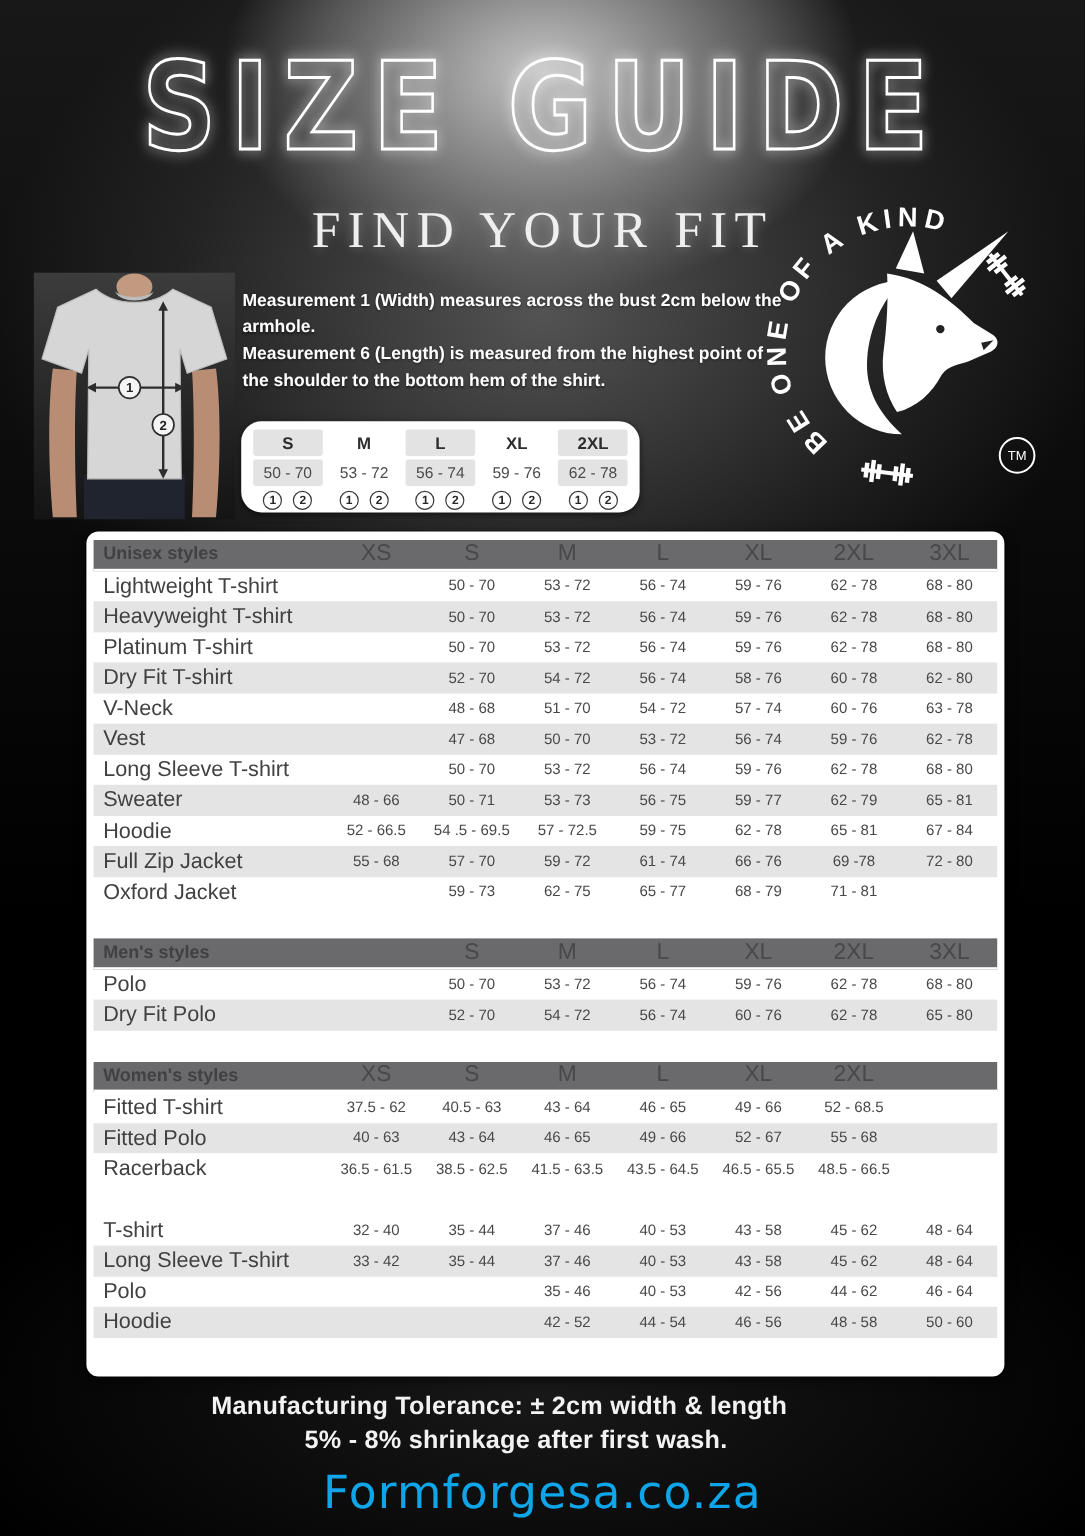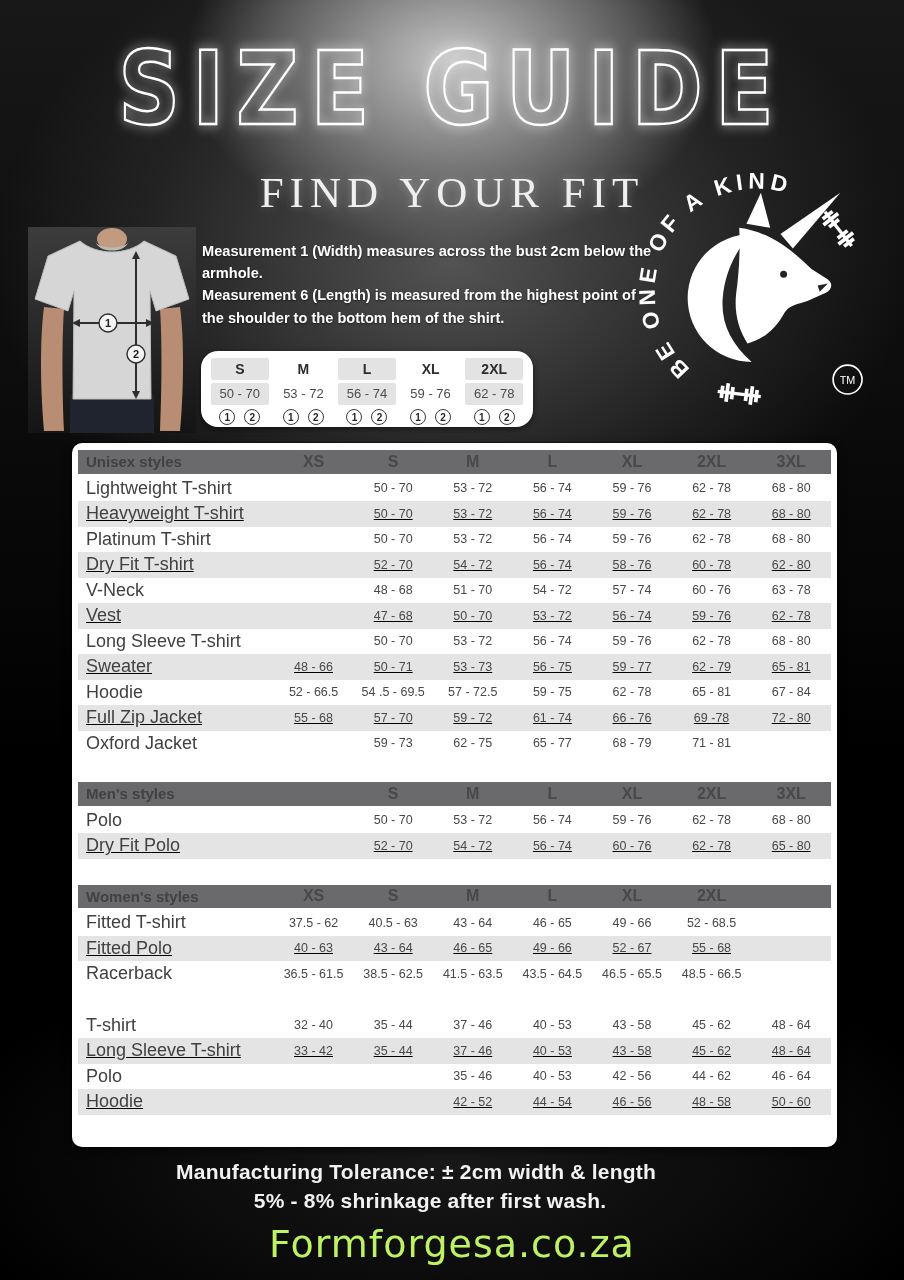--- a/index.html
+++ b/index.html
@@ -69,36 +69,36 @@
     margin-left:36px;
   }
   .size-table { margin-bottom:26px; }
   .size-table:last-child { margin-bottom:0; }
   .trow {
     display:grid; grid-template-columns:26% repeat(7,1fr);
     height:25.5px; align-items:center;
   }
   .trow.thead { background:#6a6a6c; color:#fff; border-bottom:2px solid #fff; }
   .trow.thead .name { font-weight:bold; font-size:15px; }
-  .trow.thead .cell { font-weight:bold; font-size:16px; }
-  .trow.alt { background:#e4e4e4;text-decoration:underline; }
+  .trow.thead .cell { font-weight:normal; font-size:19px; }
+  .trow.alt { background:#e4e4e4; }
   .name { padding-left:8px; font-size:18px; color:#414042; white-space:nowrap; }
   .cell { text-align:center; font-size:12.5px; color:#48484a; white-space:nowrap; }
 
   
   .tolerance {
     position:absolute; left:0; width:832px; text-align:center;
     font-weight:bold; font-size:21px; color:#f2f2f2; letter-spacing:.2px;
   }
   .tol1 { top:1160px; }
   .tol2 { top:1189px;padding-left:28px; }
   .website {
     position:absolute; top:1222px; left:0; width:904px; text-align:center;
     font-family:"DejaVu Sans", sans-serif; font-weight:normal;
-    font-size:38px; color:#bef264; letter-spacing:1px;
+    font-size:38px; color:#0ea5e9; letter-spacing:1px;
   }
 </style>
 </head>
 <body>
 
 <div class="title-wrap">
   <svg width="860" height="128" viewBox="0 0 860 128">
     <defs>
       <filter id="glow" x="-20%" y="-40%" width="140%" height="200%">
         <feGaussianBlur stdDeviation="5" result="b"></feGaussianBlur>

